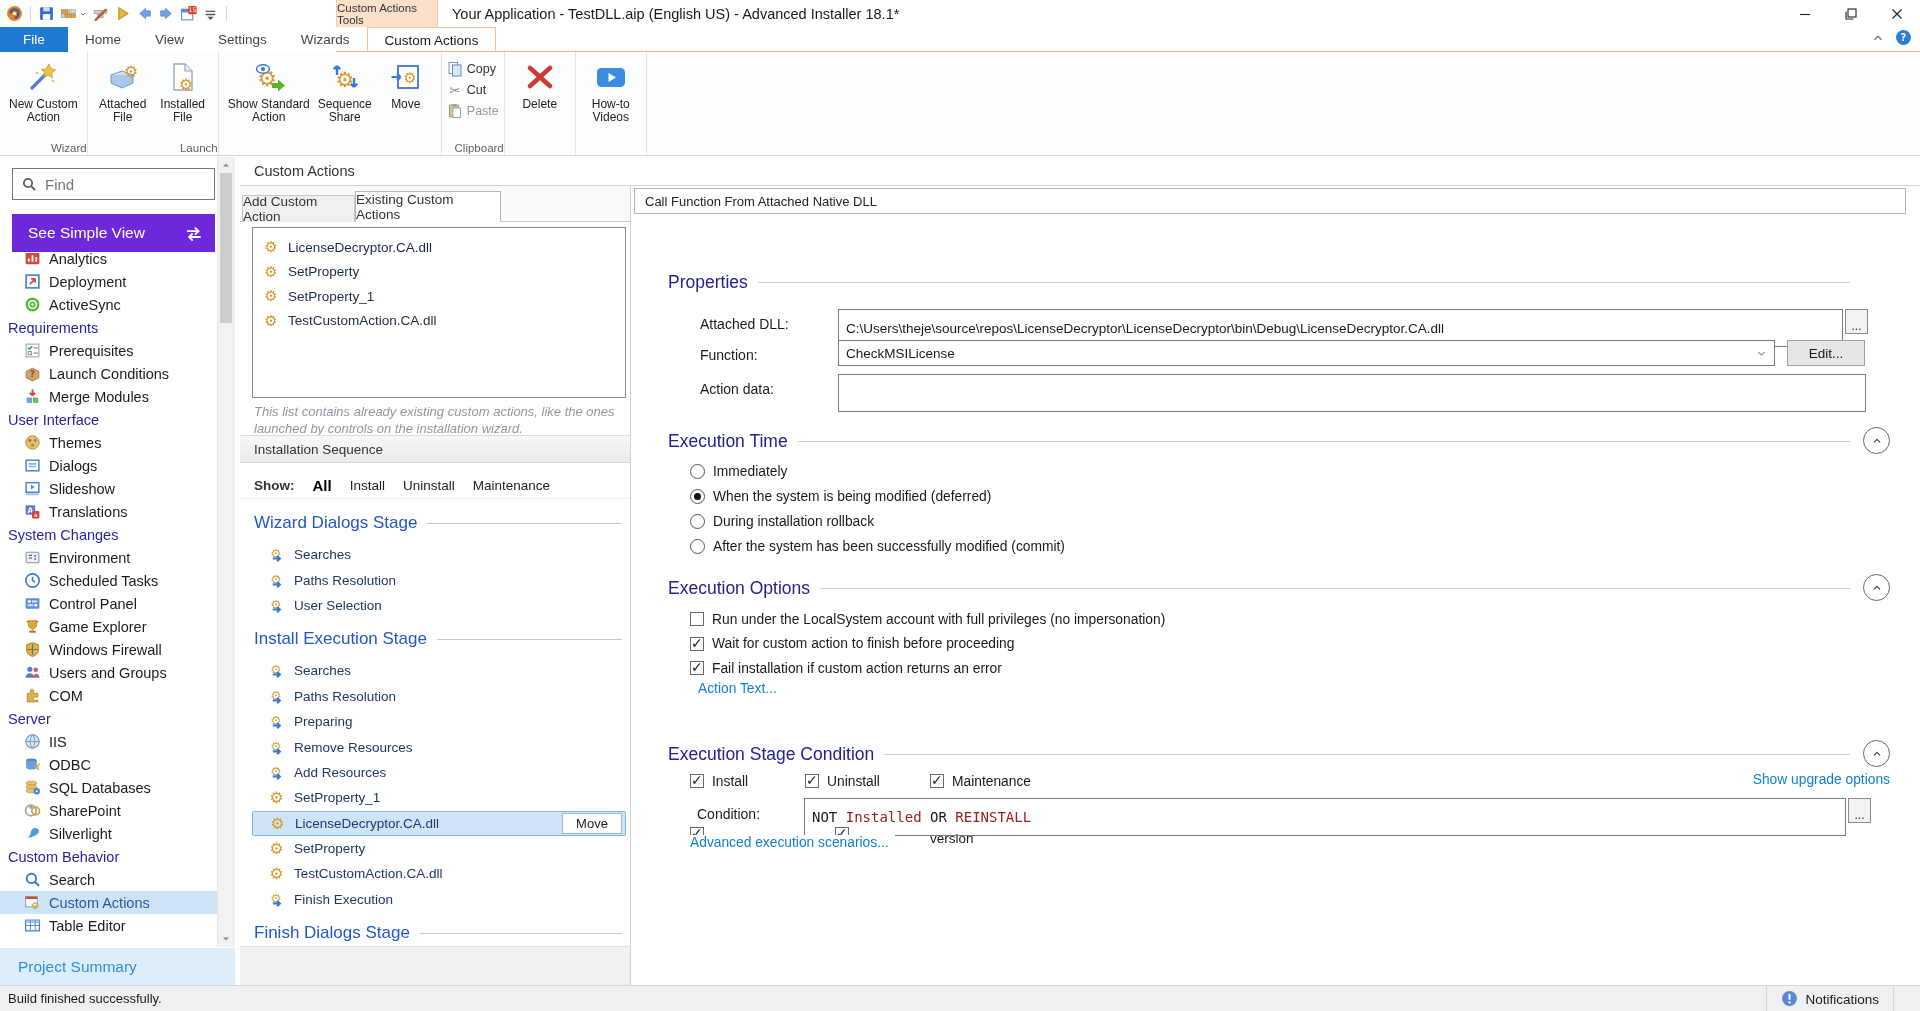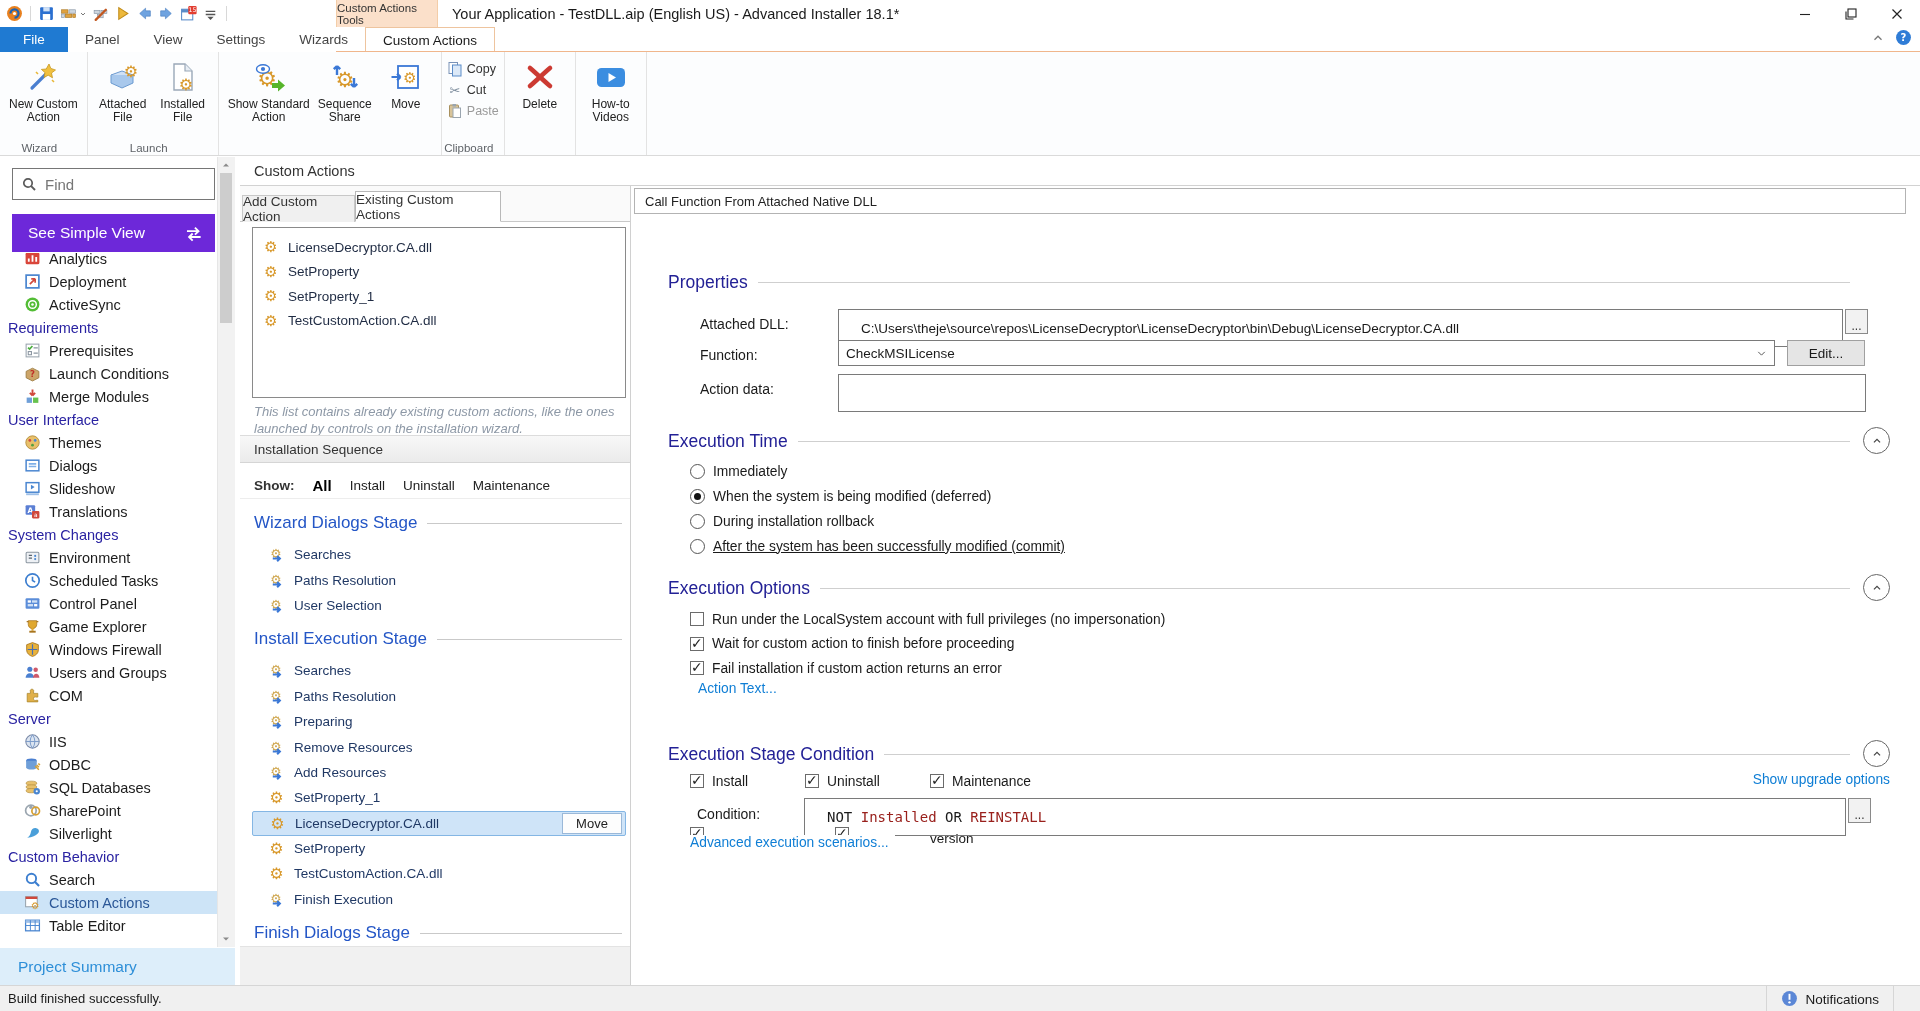--- a/index.html
+++ b/index.html
@@ -29,21 +29,21 @@
         font-size:13.5px;color:#444;cursor:default;}
   .rtab.file{background:#1f7ad2;color:#fff;width:34px;}
   .rtab.ctx{background:#fff;border:1px solid #eec49e;border-bottom:none;color:#1a1a1a;box-sizing:border-box;}
   .orangeline{position:absolute;left:336px;right:0;top:51px;height:1px;background:#f0b68c;}
   .tabrow-right{position:absolute;right:8px;top:29px;display:flex;align-items:center;gap:10px;}
 
   
   .ribbon{position:absolute;left:0;top:52px;right:0;height:103px;background:#fcfdfe;
           border-bottom:1px solid #dadada;display:flex;align-items:stretch;}
   .rgroup{position:relative;display:flex;align-items:flex-start;padding:2px 5px 14px 5px;border-right:1px solid #e3e3e3;}
-  .rgroup-label{position:absolute;left:0;right:8px;bottom:1px;text-align:center;font-size:11.5px;color:#5f6368;margin-top:40px;}
+  .rgroup-label{position:absolute;left:0;right:0;bottom:1px;text-align:right;font-size:11.5px;color:#5f6368;margin-top:40px;}
   .bigbtn{display:flex;flex-direction:column;align-items:center;padding:5px 4px 0 4px;min-width:52px;}
   .bigbtn .bicon{height:36px;display:flex;align-items:center;justify-content:center;}
   .bigbtn .blabel{margin-top:3px;font-size:12px;line-height:13px;color:#222;text-align:center;white-space:nowrap;}
   .smallcol{display:flex;flex-direction:column;gap:3px;padding-top:6px;}
   .smallbtn{display:flex;align-items:center;gap:4px;font-size:12.5px;color:#333;height:18px;}
   .smallbtn.disabled{color:#9a9a9a;}
   .smallbtn .sicon{width:16px;height:16px;}
 
   
   .sidebar{position:absolute;left:0;top:157px;width:235px;bottom:26px;background:#fff;}
@@ -106,21 +106,21 @@
   .rightpanel{position:absolute;left:632px;right:0;top:186px;bottom:26px;background:#fff;}
   .phead{position:absolute;left:2px;right:14px;top:2px;height:26px;border:1px solid #b3b3b3;
          display:flex;align-items:center;padding-left:10px;font-size:13px;color:#222;box-sizing:border-box;}
   .sect{position:absolute;left:36px;right:70px;display:flex;align-items:center;height:24px;}
   .sect .stitle{font-size:17.5px;color:#232196;white-space:nowrap;}
   .sect .rule{flex:1;height:1px;background:#cfcfcf;margin-left:10px;}
   .chevcirc{position:absolute;right:30px;width:25px;height:25px;border:1px solid #666;border-radius:50%;
             display:flex;align-items:center;justify-content:center;background:#fff;}
   .flabel{position:absolute;font-size:14px;color:#1a1a1a;}
   .tfield{position:absolute;height:38px;border:1px solid #7a7a7a;background:#fff;display:flex;align-items:center;
-          padding-left:22px;font-size:13.5px;color:#1a1a1a;box-sizing:border-box;overflow:hidden;white-space:nowrap;}
+          padding-left:7px;font-size:13.5px;color:#1a1a1a;box-sizing:border-box;overflow:hidden;white-space:nowrap;}
   .browse{position:absolute;width:23px;height:25px;border:1px solid #8a8a8a;background:#f2f2f2;
           display:flex;align-items:flex-end;justify-content:center;font-size:12px;color:#333;box-sizing:border-box;line-height:14px;}
   .combo{position:absolute;height:26px;border:1px solid #7a7a7a;background:#fff;display:flex;align-items:center;
          padding-left:7px;font-size:13.5px;box-sizing:border-box;}
   .combo .cchev{position:absolute;right:6px;width:13px;height:13px;}
   .editbtn{position:absolute;width:78px;height:26px;border:1px solid #a0a0a0;background:#e5e5e5;
            display:flex;align-items:center;justify-content:center;font-size:13.5px;box-sizing:border-box;}
   .optrow{position:absolute;display:flex;align-items:center;gap:8px;font-size:13.8px;color:#1a1a1a;height:18px;}
   .radio{width:15px;height:15px;border:1px solid #555;border-radius:50%;background:#fff;position:relative;flex:none;box-sizing:border-box;}
   .radio.on::after{content:"";position:absolute;left:3px;top:3px;width:7px;height:7px;border-radius:50%;background:#111;}
@@ -238,21 +238,21 @@
             <svg viewBox="0 0 16 16" xmlns="http://www.w3.org/2000/svg" width="100%" height="100%">
               <path d="M3.5 3.5l9 9M12.5 3.5l-9 9" stroke="#222" stroke-width="1.2"></path>
             </svg>
           </span>
         </div>
     </div>
   </div>
 
   <div class="tabrow" id="tabrow">
       <div class="rtab file">File</div>
-      <div class="rtab">Panel</div>
+      <div class="rtab">Home</div>
       <div class="rtab">View</div>
       <div class="rtab">Settings</div>
       <div class="rtab">Wizards</div>
       <div class="rtab ctx">Custom Actions</div>
     </div>
   <div class="orangeline"></div>
   <div class="tabrow-right">
     <span style="width: 14px; height: 14px; display: inline-block;">
         <svg viewBox="0 0 16 16" xmlns="http://www.w3.org/2000/svg" width="100%" height="100%">
           <path d="M4 10l4-4 4 4" stroke="#777" stroke-width="1.5" fill="none"></path>
@@ -945,21 +945,21 @@
           <span>Immediately</span>
         </div>
         <div class="optrow" style="left: 58px; top: 301px;">
           <span class="radio on"></span>
           <span>When the system is being modified (deferred)</span>
         </div>
         <div class="optrow" style="left: 58px; top: 326px;">
           <span class="radio"></span>
           <span>During installation rollback</span>
         </div>
-        <div class="optrow" style="left: 58px; top: 351px; text-decoration: underline;">
+        <div class="optrow" style="left: 58px; top: 351px;">
           <span class="radio"></span>
           <span>After the system has been successfully modified (commit)</span>
         </div>
       </div>
 
     <div class="sect" style="top:390px">
       <span class="stitle">Execution Options</span>
         <span class="rule"></span>
     </div>
     <div class="chevcirc" style="top:388px">

